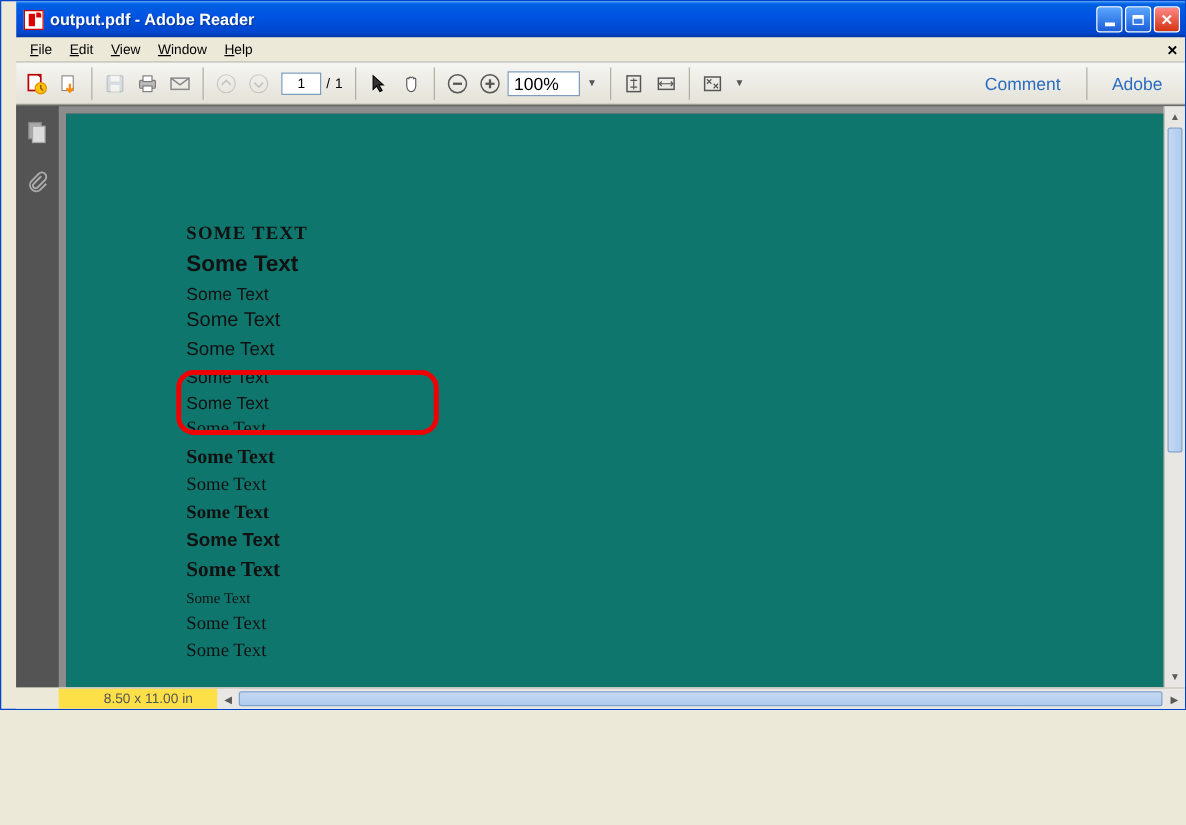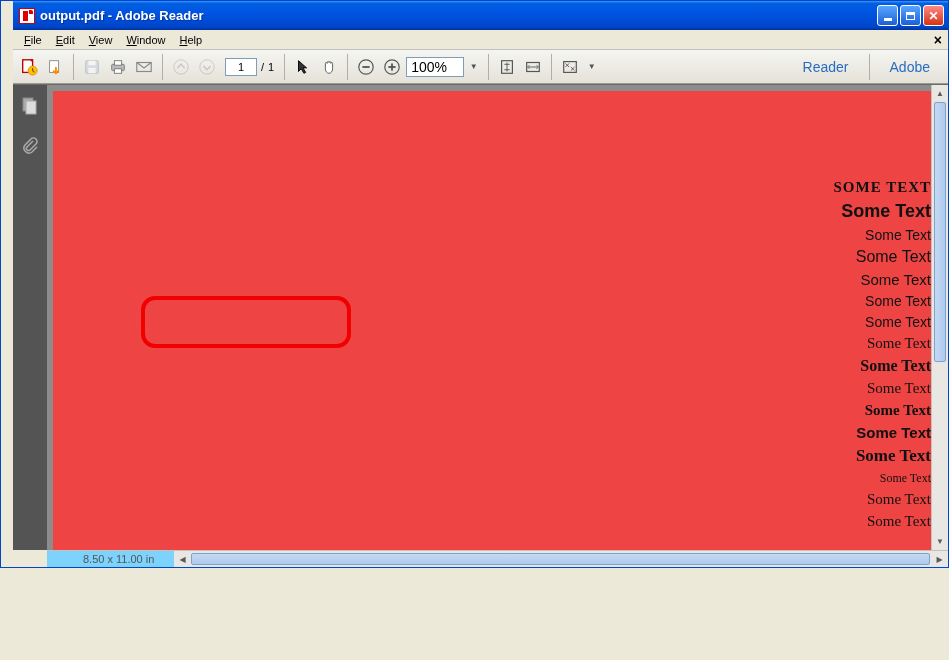--- a/index.html
+++ b/index.html
@@ -31,21 +31,21 @@
   .zoom-select { height: 20px; border: 1px solid #7f9db9; font-size: 14px; padding: 0 4px; background: white; }
   .dropdown-arrow { width: 8px; font-size: 8px; color: #555; margin-left: -1px; }
   .toolbar-spacer { flex: 1; }
   .toolbar-link { color: #2a6dc0; font-size: 14px; padding: 4px 14px; cursor: pointer; }
   .content-area { flex: 1; display: flex; background: #555; border-top: 1px solid #6a6a6a; min-height: 0; }
   .sidebar { width: 34px; background: #545454; display: flex; flex-direction: column; align-items: center; padding-top: 10px; gap: 18px; }
   .sidebar-btn { width: 22px; height: 22px; cursor: pointer; color: #bbb; display: flex; align-items: center; justify-content: center; }
   .sidebar-btn svg { width: 20px; height: 20px; }
   .viewport { flex: 1; background: #8c8c8c; padding: 6px 0 0 6px; position: relative; overflow: hidden; }
   .page-shadow { background: #3e3e3e; padding: 0 2px 2px 0; display: inline-block; }
-  .page { background: #ef4444; width: 878px; height: 555px; padding: 88px 0 0 96px; position: relative; text-align: right; }
+  .page { background: #0f766e; width: 878px; height: 555px; padding: 88px 0 0 96px; position: relative; }
   .scrollbar-v { position: absolute; right: 0; top: 0; bottom: 0; width: 17px; background: #e9e7e3; border-left: 1px solid #c5c2b8; }
   .scrollbar-v .thumb { position: absolute; left: 2px; right: 2px; top: 17px; height: 260px; background: linear-gradient(to right, #c6d8f2, #aecbef); border: 1px solid #7da2ce; border-radius: 2px; }
   .scrollbar-v .arrow { position: absolute; left: 0; right: 0; height: 17px; background: #e9e7e3; display: flex; align-items: center; justify-content: center; color: #5a5a5a; font-size: 8px; }
   .scrollbar-v .arrow.up { top: 0; }
   .scrollbar-v .arrow.down { bottom: 0; }
   .scrollbar-h { position: absolute; left: 34px; right: 17px; bottom: 0; height: 17px; background: #e9e7e3; border-top: 1px solid #c5c2b8; }
   .scrollbar-h .thumb { position: absolute; top: 2px; bottom: 2px; left: 144px; right: 18px; background: linear-gradient(to bottom, #c6d8f2, #aecbef); border: 1px solid #7da2ce; border-radius: 2px; }
   .scrollbar-h .arrow { position: absolute; top: 0; bottom: 0; width: 17px; background: #e9e7e3; display: flex; align-items: center; justify-content: center; color: #5a5a5a; font-size: 8px; }
   .scrollbar-h .arrow.left { left: 127px; }
   .scrollbar-h .arrow.right { right: 0; }
@@ -198,21 +198,21 @@
     <div class="toolbar-btn">
       <svg viewBox="0 0 20 20">
           <rect x="3" y="4" width="14" height="12" fill="none" stroke="#555" stroke-width="1.3"></rect>
           <path d="M5 6 l4 4 M9 6 l-4 4 M11 14 l4-4 M15 14 l-4-4" stroke="#555" fill="none"></path>
         </svg>
     </div>
     <div class="toolbar-btn" style="min-width:16px">
         <span class="dropdown-arrow">▼</span>
       </div>
     <div class="toolbar-spacer"></div>
-    <div class="toolbar-link">Reader</div>
+    <div class="toolbar-link">Comment</div>
     <div class="sep"></div>
     <div class="toolbar-link">Adobe</div>
   </div>
 
   <div class="content-area">
     <div class="sidebar">
       <div class="sidebar-btn">
         <svg viewBox="0 0 20 20">
             <rect x="3" y="2" width="10" height="13" fill="#aaa" stroke="#888"></rect>
             <rect x="6" y="5" width="10" height="13" fill="#ddd" stroke="#aaa"></rect>
@@ -249,21 +249,21 @@
       <div class="scrollbar-v">
         <div class="arrow up">▲</div>
         <div class="thumb"></div>
         <div class="arrow down">▼</div>
       </div>
     </div>
   </div>
 
   <div style="position:relative; height:17px; background:#ece9d8;">
     <div class="scrollbar-h" style="position:absolute; left:34px; right:0; top:0; bottom:0;">
-      <div style="position:absolute; left:0; width:127px; height:100%; background:#7dd3fc; display:flex; align-items:center;">
+      <div style="position:absolute; left:0; width:127px; height:100%; background:#fde047; display:flex; align-items:center;">
         <span class="status-size" style="margin-left:36px;">8.50 x 11.00 in</span>
       </div>
       <div class="arrow left">◀</div>
       <div class="thumb"></div>
       <div class="arrow right">▶</div>
     </div>
   </div>
 
 </div>
 

